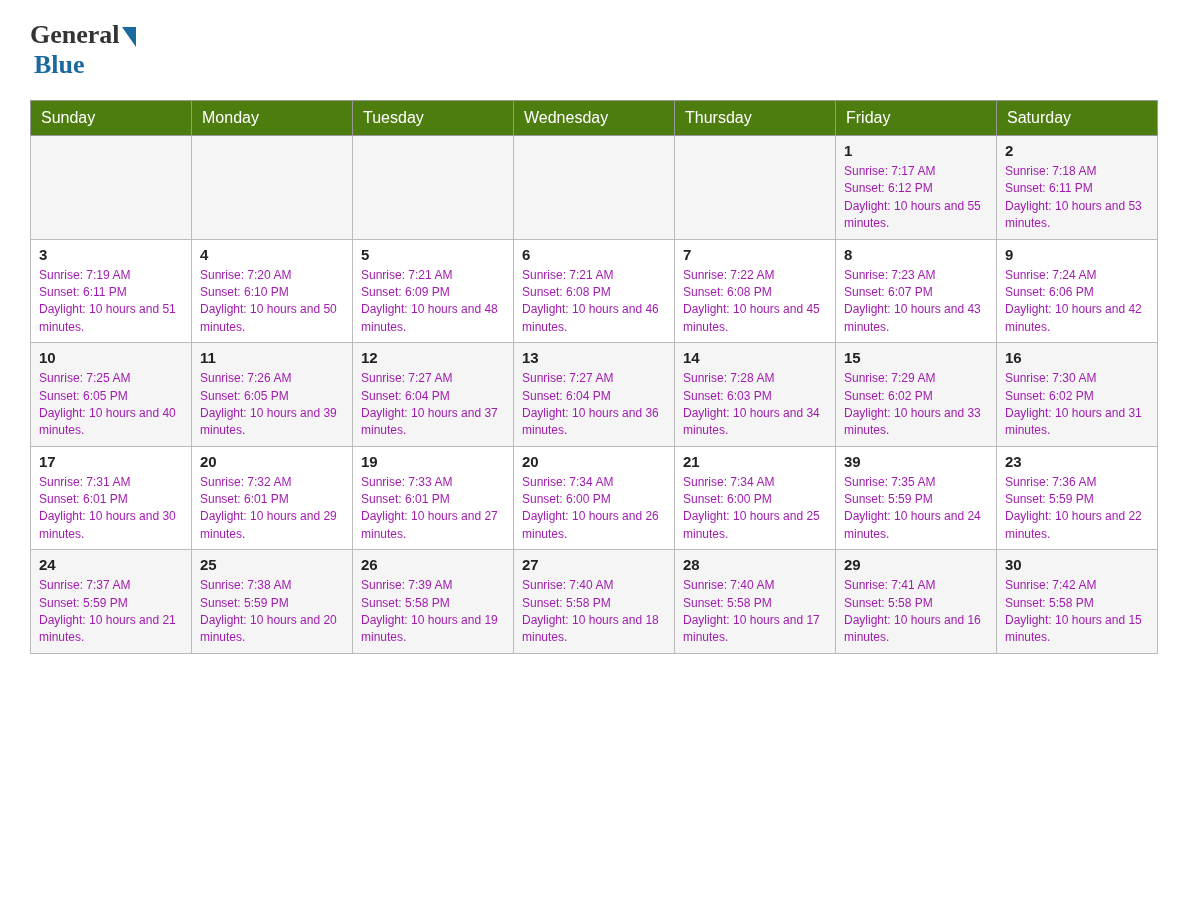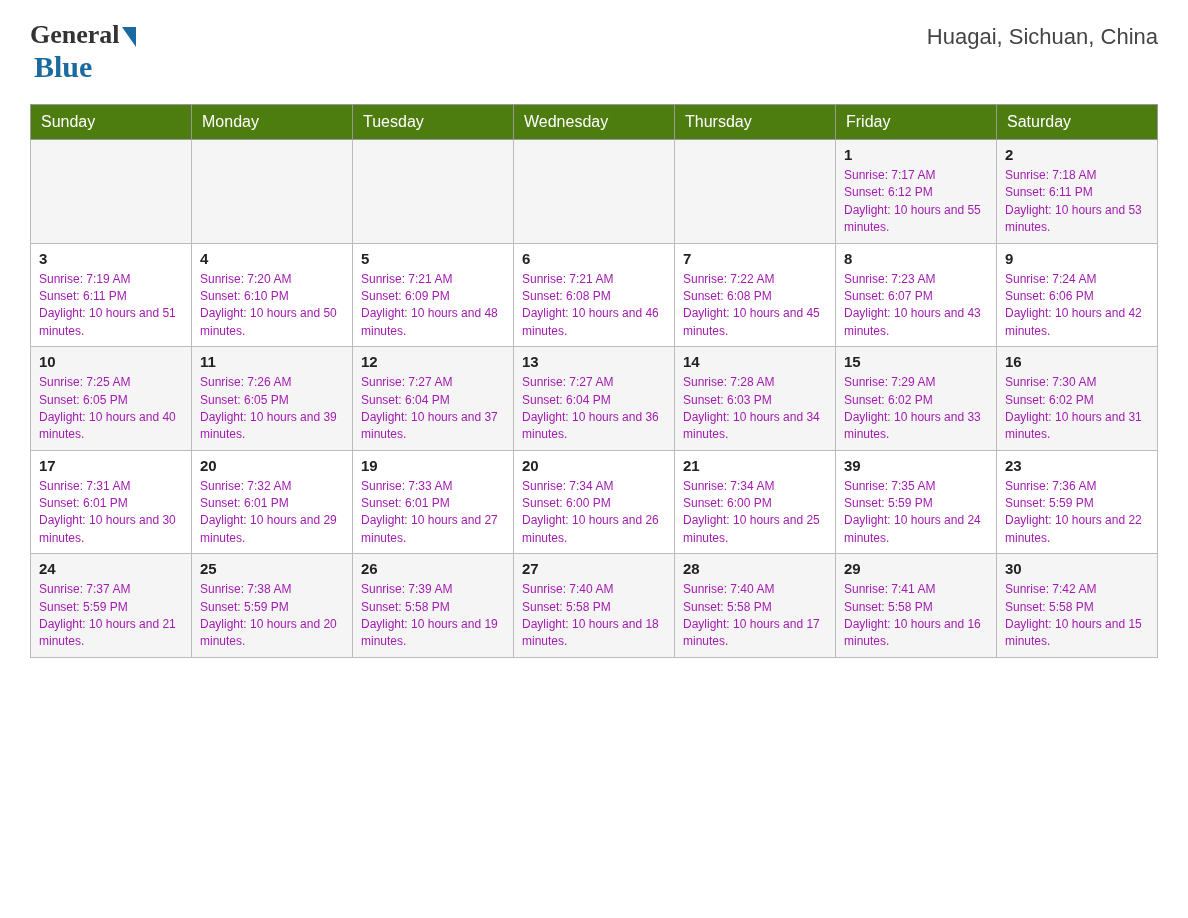--- a/index.html
+++ b/index.html
@@ -34,21 +34,21 @@
     .logo-arrow {
       width: 0;
       height: 0;
       border-left: 14px solid transparent;
       border-right: 0px solid transparent;
       border-top: 20px solid #1a6aa0;
       margin-left: 2px;
       margin-top: 4px;
     }
     .logo-blue {
-      font-size: 30px;
+      font-size: 26px;
       font-weight: bold;
       color: #1a6aa0;
       font-family: Georgia, serif;
       margin-left: 4px;
     }
     .title-block {
       text-align: right;
     }
     .month-title {
       font-size: 52px;
@@ -109,21 +109,20 @@
 
 <div class="header">
   <div class="logo">
     <div class="logo-top">
       <span class="logo-general">General</span>
       <div class="logo-arrow"></div>
     </div>
     <span class="logo-blue">Blue</span>
   </div>
   <div class="title-block">
-    <div class="location">Huagai, Sichuan, China</div>
   </div>
 </div>
 
 <table class="calendar">
   <thead>
     <tr>
     <th>Sunday</th>
         <th>Monday</th>
         <th>Tuesday</th>
         <th>Wednesday</th>

